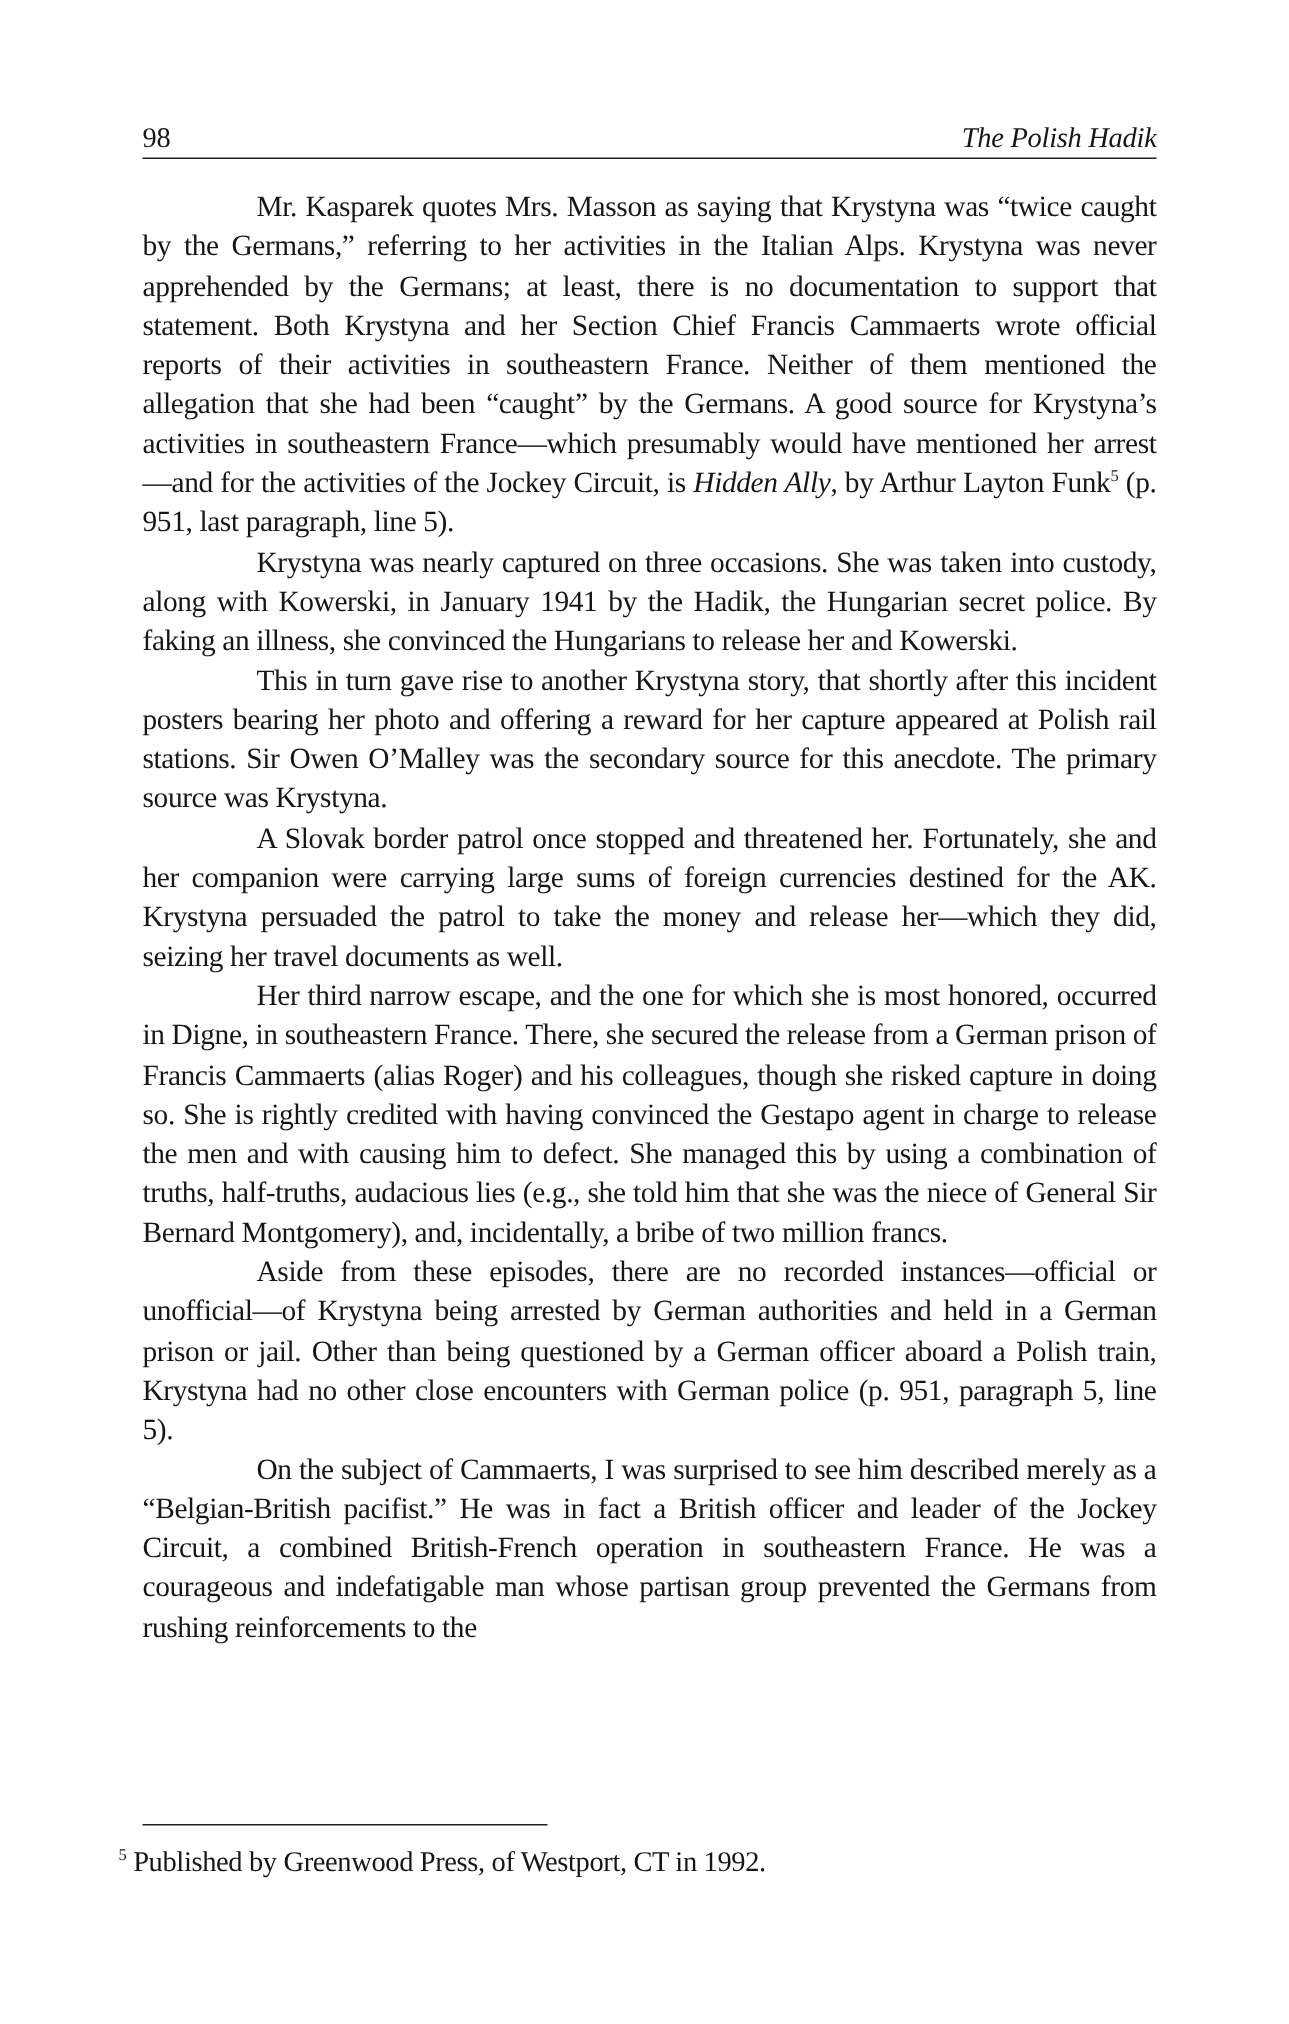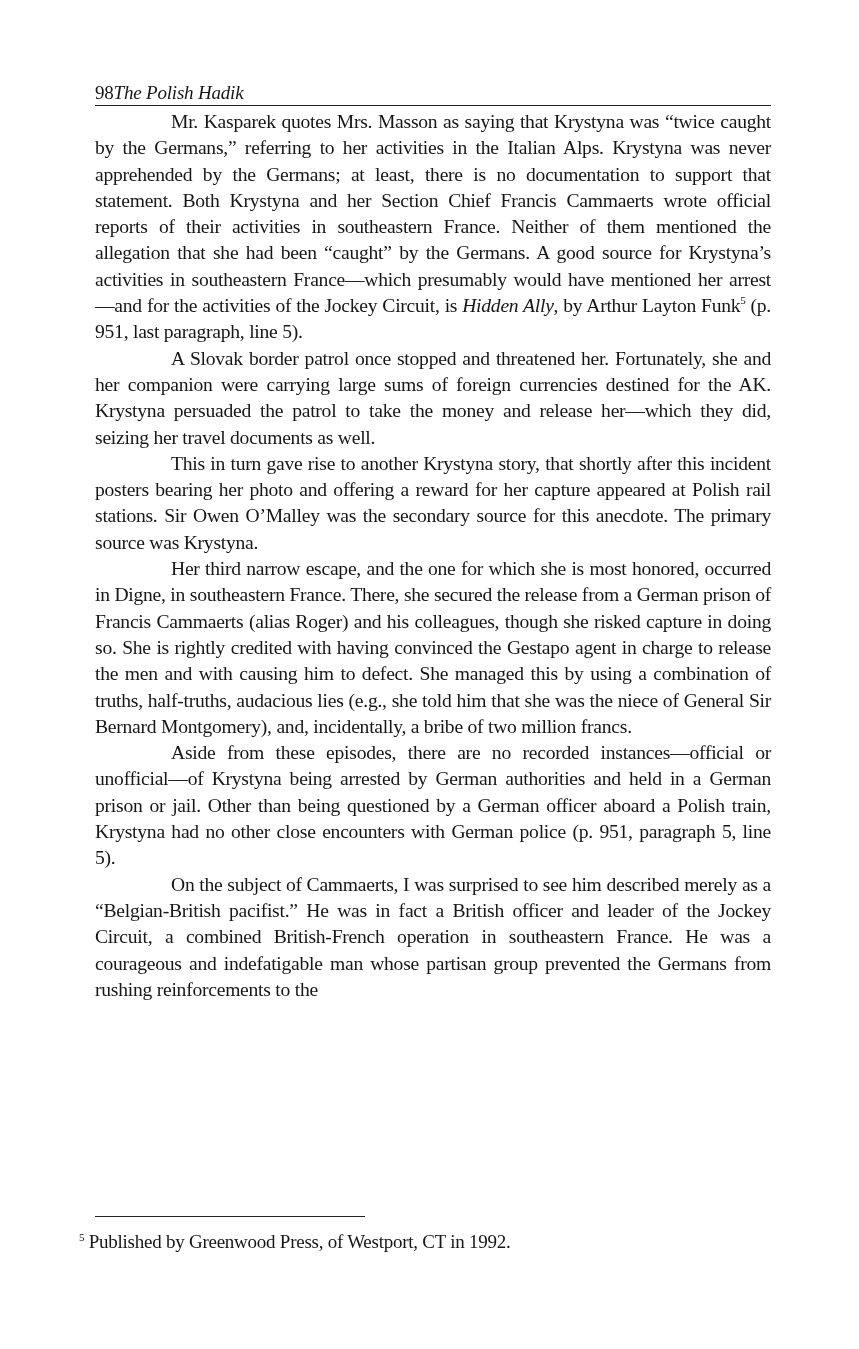--- a/index.html
+++ b/index.html
@@ -16,32 +16,33 @@
       color: #161616;
     }
     .page {
       position: absolute;
       left: 95px;
       top: 82px;
       width: 676px;
     }
     .running-head {
       display: flex;
+      justify-content: space-between;
       align-items: baseline;
       font-size: 19px;
       line-height: 22px;
       border-bottom: 1.2px solid #222;
       padding-bottom: 1px;
       letter-spacing: -0.2px;
     }
     .running-head .journal {
       font-style: italic;
     }
     .body-text {
-      margin-top: 3px;
+      margin-top: 20px;
     }
     .para {
       font-size: 19.6px;
       line-height: 26.3px;
       text-align: justify;
       text-indent: 76px;
       margin: 0;
       letter-spacing: -0.25px;
       word-spacing: 0px;
     }
@@ -78,24 +79,25 @@
 
 <div class="page">
   <div class="running-head">
     <span>98</span>
     <span class="journal">The Polish Hadik</span>
   </div>
 
   <div class="body-text">
     <p class="para"><span>Mr. Kasparek quotes Mrs. Masson as saying that Krystyna was “twice caught by the Germans,” referring to her activities in the Italian Alps. Krystyna was never apprehended by the Germans; at least, there is no documentation to support that statement. Both Krystyna and her Section Chief Francis Cammaerts wrote official reports of their activities in southeastern France. Neither of them mentioned the allegation that she had been “caught” by the Germans. A good source for Krystyna’s activities in southeastern France—which presumably would have mentioned her arrest—and for the activities of the Jockey Circuit, is </span><i>Hidden Ally</i><span>, by Arthur Layton Funk</span><sup class="fnref">5</sup><span> (p. 951, last paragraph, line 5).</span></p>
 
+    <p class="para"><span>Krystyna was nearly captured on three occasions. She was taken into custody, along with Kowerski, in January 1941 by the Hadik, the Hungarian secret police.  By faking an illness, she convinced the Hungarians to release her and Kowerski.</span></p>
+
+    <p class="para"><span>This in turn gave rise to another Krystyna story, that shortly after this incident posters bearing her photo and offering a reward for her capture appeared at Polish rail stations. Sir Owen O’Malley was the secondary source for this anecdote. The primary source was Krystyna.</span></p>
 
     <p class="para"><span>A Slovak border patrol once stopped and threatened her. Fortunately, she and her companion were carrying large sums of foreign currencies destined for the AK.  Krystyna persuaded the patrol to take the money and release her—which they did, seizing her travel documents as well.</span></p>
-
-    <p class="para"><span>This in turn gave rise to another Krystyna story, that shortly after this incident posters bearing her photo and offering a reward for her capture appeared at Polish rail stations. Sir Owen O’Malley was the secondary source for this anecdote. The primary source was Krystyna.</span></p>
 
     <p class="para"><span>Her third narrow escape, and the one for which she is most honored, occurred in Digne, in southeastern France.  There, she secured the release from a German prison of Francis Cammaerts (alias Roger) and his colleagues, though she risked capture in doing so.  She is rightly credited with having convinced the Gestapo agent in charge to release the men and with causing him to defect.  She managed this by using a combination of truths, half-truths, audacious lies (e.g., she told him that she was the niece of General Sir Bernard Montgomery), and, incidentally, a bribe of two million francs.</span></p>
 
     <p class="para"><span>Aside from these episodes, there are no recorded instances—official or unofficial—of Krystyna being arrested by German authorities and held in a German prison or jail. Other than being questioned by a German officer aboard a Polish train, Krystyna had no other close encounters with German police (p. 951, paragraph 5, line 5).</span></p>
 
     <p class="para"><span>On the subject of Cammaerts, I was surprised to see him described merely as a “Belgian-British pacifist.” He was in fact a British officer and leader of the Jockey Circuit, a combined British-French operation in southeastern France. He was a courageous and indefatigable man whose partisan group prevented the Germans from rushing reinforcements to the</span></p>
   </div>
 </div>
 
 <div class="footnote-rule"></div>

